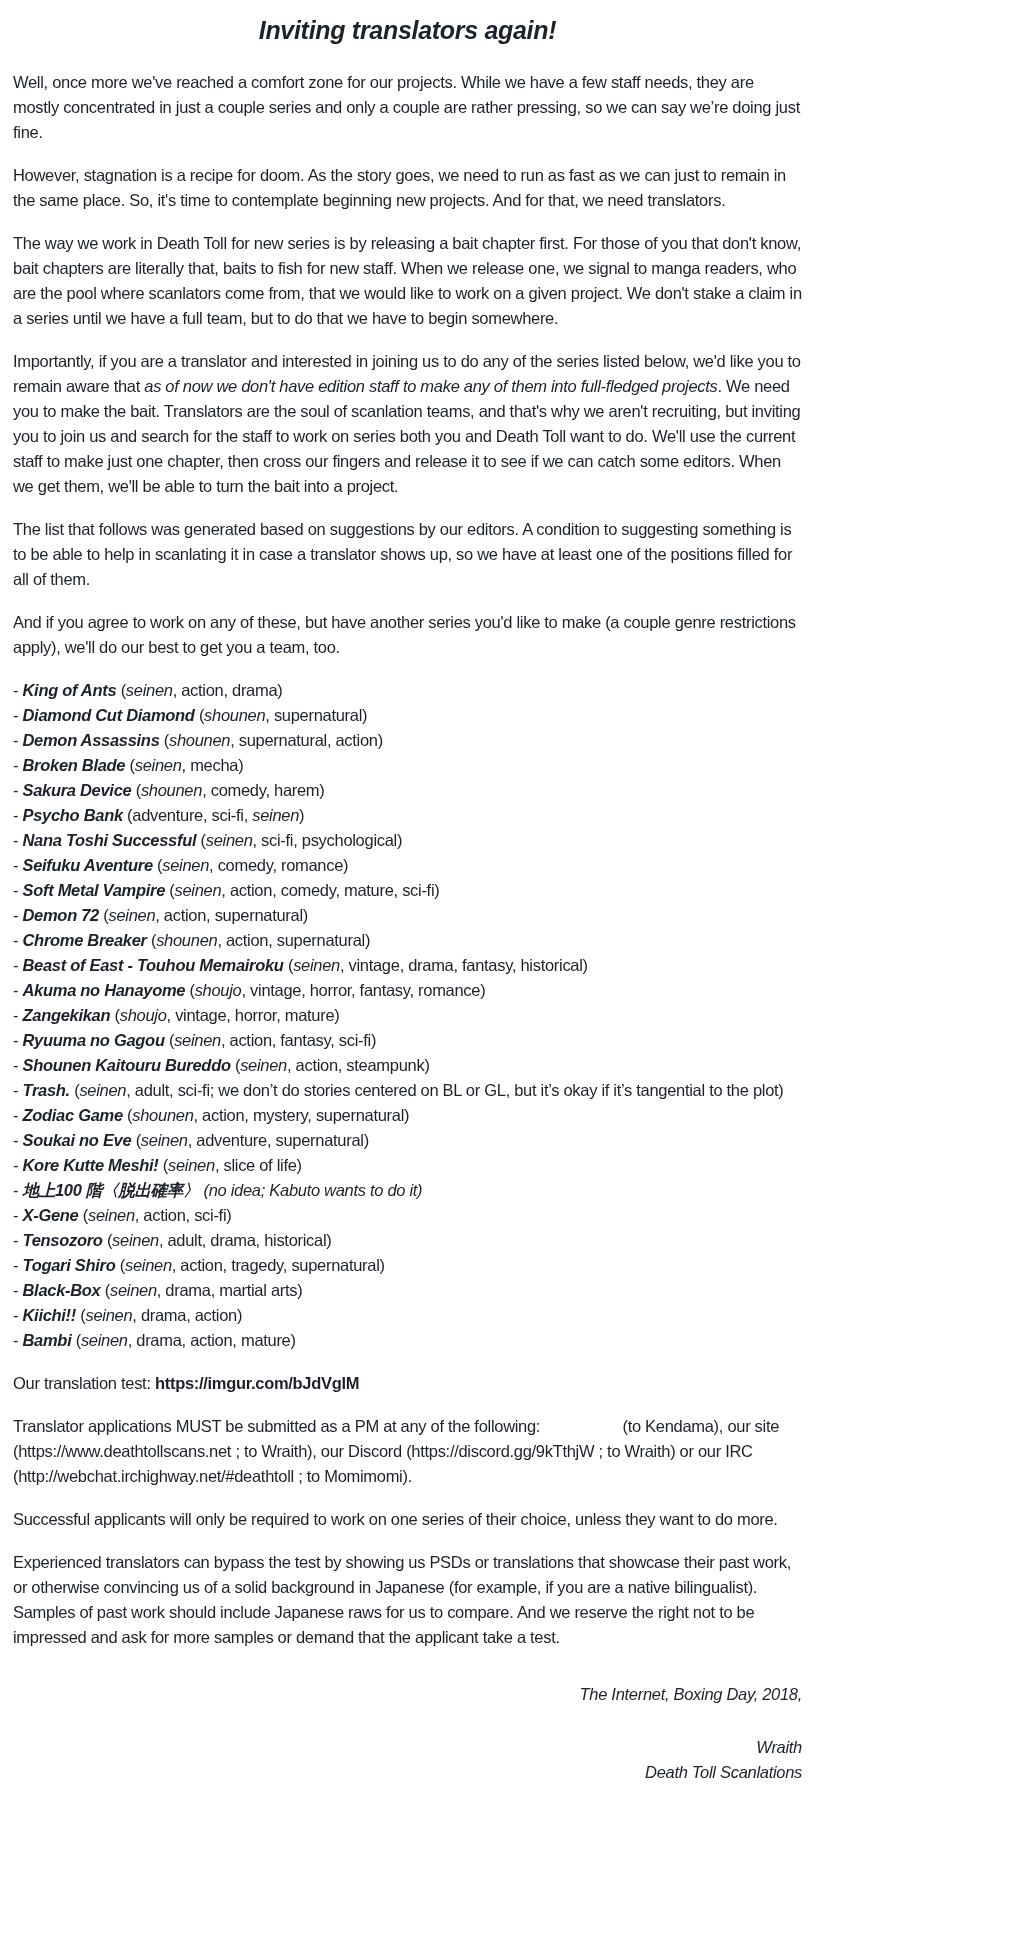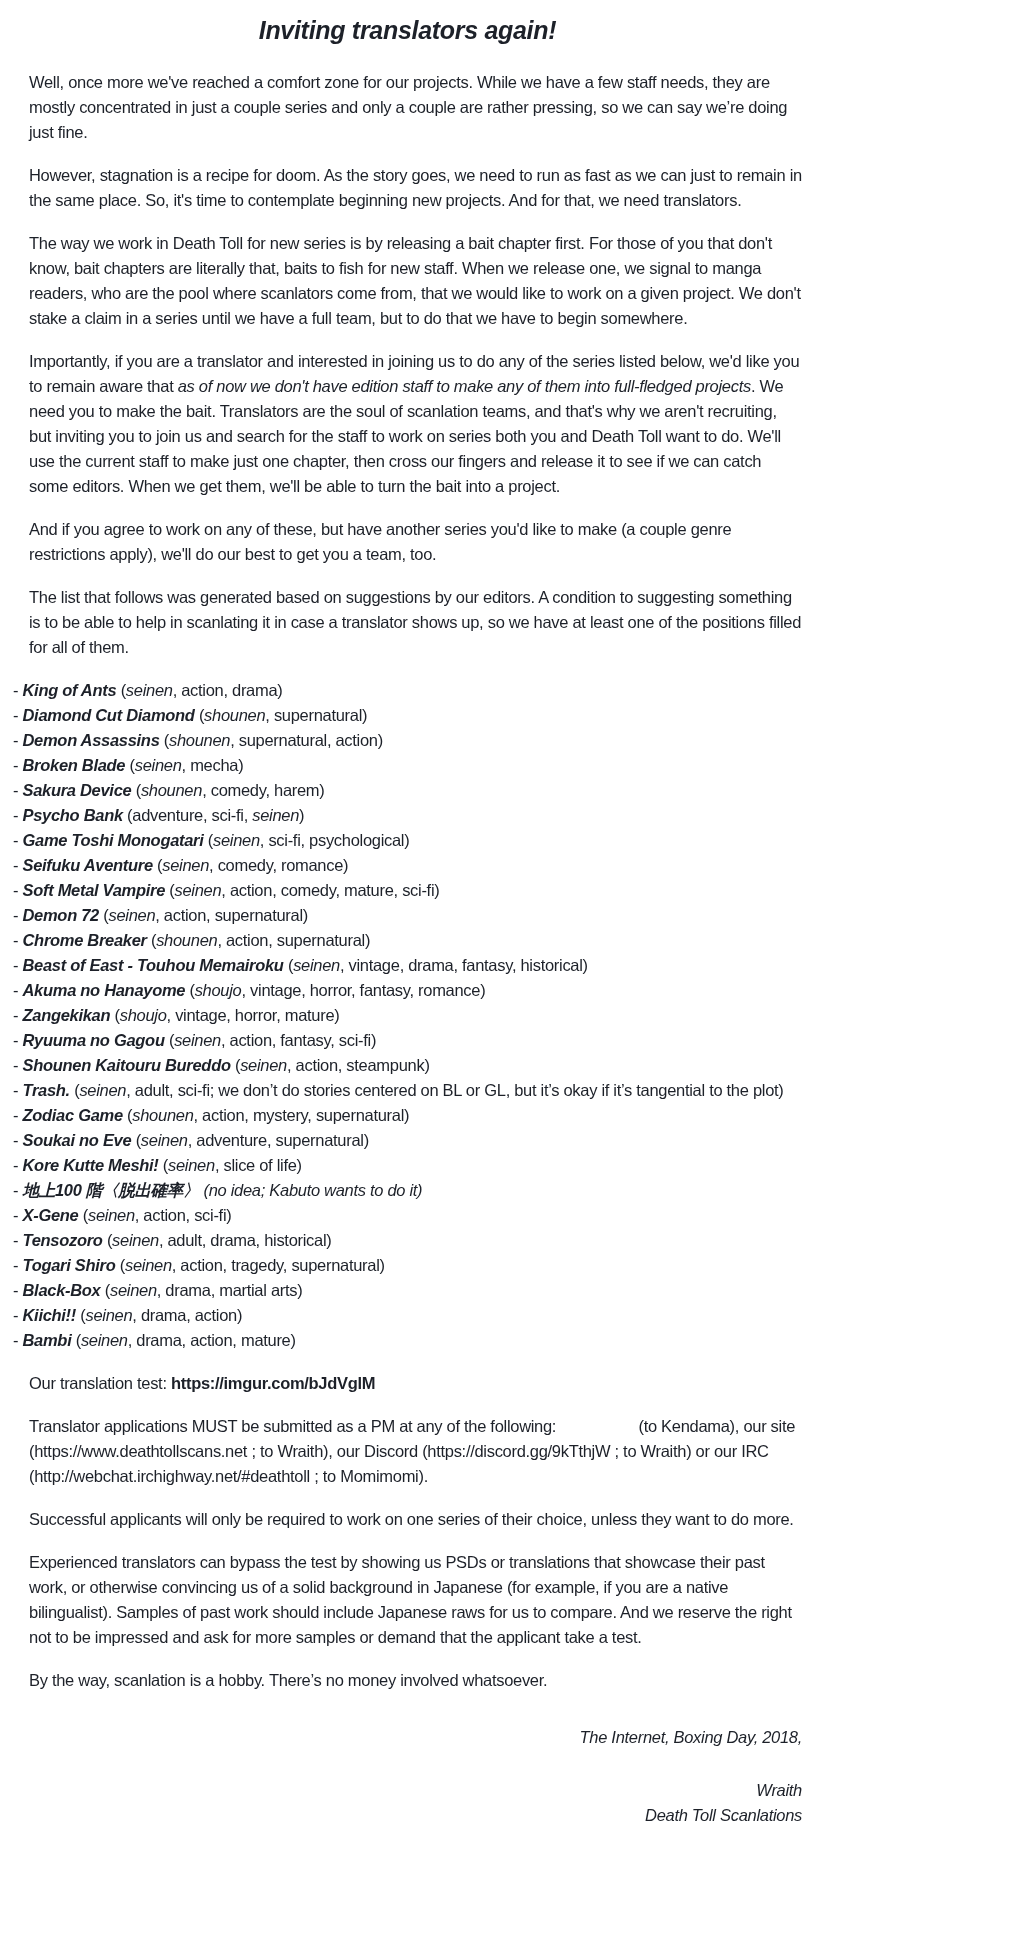--- a/index.html
+++ b/index.html
@@ -7,49 +7,49 @@
     width:816px;min-height:1936px;box-sizing:border-box;
     padding:8px 14px 20px 13px;
     color:#1d2129;background:#ffffff;
     font-family:"Liberation Sans","DejaVu Sans",sans-serif;
     font-size:16.5px;line-height:25px;letter-spacing:-0.3px;
   }
   .title{
     text-align:center;font-size:25px;line-height:32px;
     font-weight:700;font-style:italic;margin:6px 0 24px 0;
   }
-  .para{margin:0 0 18px 16px;}
+  .para{margin:0 0 18px 0;}
   .list{margin:0 0 18px 0;}
   .li{line-height:25px;}
   .right{text-align:right;font-style:italic;}
   .b{font-weight:700;}
   .i{font-style:italic;}
   .bi{font-weight:700;font-style:italic;}
   .gap{display:inline-block;width:78px;}
 </style>
 </head>
 <body>
 
 <div class="doc" id="doc">
   <h1 class="title">Inviting translators again!</h1>
   <div id="blocks">
       <div class="para"><span>Well, once more we've reached a comfort zone for our projects. While we have a few staff needs, they are mostly concentrated in just a couple series and only a couple are rather pressing, so we can say we’re doing just fine.</span></div>
       <div class="para"><span>However, stagnation is a recipe for doom. As the story goes, we need to run as fast as we can just to remain in the same place. So, it's time to contemplate beginning new projects. And for that, we need translators.</span></div>
       <div class="para"><span>The way we work in Death Toll for new series is by releasing a bait chapter first. For those of you that don't know, bait chapters are literally that, baits to fish for new staff. When we release one, we signal to manga readers, who are the pool where scanlators come from, that we would like to work on a given project. We don't stake a claim in a series until we have a full team, but to do that we have to begin somewhere.</span></div>
       <div class="para"><span>Importantly, if you are a translator and interested in joining us to do any of the series listed below, we'd like you to remain aware that </span><span class="i">as of now we don't have edition staff to make any of them into full-fledged projects</span><span>. We need you to make the bait. Translators are the soul of scanlation teams, and that's why we aren't recruiting, but inviting you to join us and search for the staff to work on series both you and Death Toll want to do. We'll use the current staff to make just one chapter, then cross our fingers and release it to see if we can catch some editors. When we get them, we'll be able to turn the bait into a project.</span></div>
+      <div class="para"><span>The list that follows was generated based on suggestions by our editors. A condition to suggesting something is to be able to help in scanlating it in case a translator shows up, so we have at least one of the positions filled for all of them.</span></div>
       <div class="para"><span>And if you agree to work on any of these, but have another series you'd like to make (a couple genre restrictions apply), we'll do our best to get you a team, too.</span></div>
-      <div class="para"><span>The list that follows was generated based on suggestions by our editors. A condition to suggesting something is to be able to help in scanlating it in case a translator shows up, so we have at least one of the positions filled for all of them.</span></div>
       <div class="list">
         <div class="li"><span>- </span><span class="bi">King of Ants</span><span> (</span><span class="i">seinen</span><span>, action, drama)</span></div>
         <div class="li"><span>- </span><span class="bi">Diamond Cut Diamond</span><span> (</span><span class="i">shounen</span><span>, supernatural)</span></div>
         <div class="li"><span>- </span><span class="bi">Demon Assassins</span><span> (</span><span class="i">shounen</span><span>, supernatural, action)</span></div>
         <div class="li"><span>- </span><span class="bi">Broken Blade</span><span> (</span><span class="i">seinen</span><span>, mecha)</span></div>
         <div class="li"><span>- </span><span class="bi">Sakura Device</span><span> (</span><span class="i">shounen</span><span>, comedy, harem)</span></div>
         <div class="li"><span>- </span><span class="bi">Psycho Bank</span><span> (adventure, sci-fi, </span><span class="i">seinen</span><span>)</span></div>
-        <div class="li"><span>- </span><span class="bi">Game Toshi Monogatari</span><span> (</span><span class="i">seinen</span><span>, sci-fi, psychological)</span></div>
+        <div class="li"><span>- </span><span class="bi">Nana Toshi Successful</span><span> (</span><span class="i">seinen</span><span>, sci-fi, psychological)</span></div>
         <div class="li"><span>- </span><span class="bi">Seifuku Aventure</span><span> (</span><span class="i">seinen</span><span>, comedy, romance)</span></div>
         <div class="li"><span>- </span><span class="bi">Soft Metal Vampire</span><span> (</span><span class="i">seinen</span><span>, action, comedy, mature, sci-fi)</span></div>
         <div class="li"><span>- </span><span class="bi">Demon 72</span><span> (</span><span class="i">seinen</span><span>, action, supernatural)</span></div>
         <div class="li"><span>- </span><span class="bi">Chrome Breaker</span><span> (</span><span class="i">shounen</span><span>, action, supernatural)</span></div>
         <div class="li"><span>- </span><span class="bi">Beast of East - Touhou Memairoku</span><span> (</span><span class="i">seinen</span><span>, vintage, drama, fantasy, historical)</span></div>
         <div class="li"><span>- </span><span class="bi">Akuma no Hanayome</span><span> (</span><span class="i">shoujo</span><span>, vintage, horror, fantasy, romance)</span></div>
         <div class="li"><span>- </span><span class="bi">Zangekikan</span><span> (</span><span class="i">shoujo</span><span>, vintage, horror, mature)</span></div>
         <div class="li"><span>- </span><span class="bi">Ryuuma no Gagou</span><span> (</span><span class="i">seinen</span><span>, action, fantasy, sci-fi)</span></div>
         <div class="li"><span>- </span><span class="bi">Shounen Kaitouru Bureddo</span><span> (</span><span class="i">seinen</span><span>, action, steampunk)</span></div>
         <div class="li"><span>- </span><span class="bi">Trash.</span><span> (</span><span class="i">seinen</span><span>, adult, sci-fi; we don’t do stories centered on BL or GL, but it’s okay if it’s tangential to the plot)</span></div>
@@ -61,17 +61,16 @@
         <div class="li"><span>- </span><span class="bi">Tensozoro</span><span> (</span><span class="i">seinen</span><span>, adult, drama, historical)</span></div>
         <div class="li"><span>- </span><span class="bi">Togari Shiro</span><span> (</span><span class="i">seinen</span><span>, action, tragedy, supernatural)</span></div>
         <div class="li"><span>- </span><span class="bi">Black-Box</span><span> (</span><span class="i">seinen</span><span>, drama, martial arts)</span></div>
         <div class="li"><span>- </span><span class="bi">Kiichi!!</span><span> (</span><span class="i">seinen</span><span>, drama, action)</span></div>
         <div class="li"><span>- </span><span class="bi">Bambi</span><span> (</span><span class="i">seinen</span><span>, drama, action, mature)</span></div>
       </div>
       <div class="para"><span>Our translation test: </span><span class="b">https://imgur.com/bJdVglM</span></div>
       <div class="para"><span>Translator applications MUST be submitted as a PM at any of the following:</span><span class="gap"></span><span> (to Kendama), our site (https://www.deathtollscans.net ; to Wraith), our Discord (https://discord.gg/9kTthjW ; to Wraith) or our IRC (http://webchat.irchighway.net/#deathtoll ; to Momimomi).</span></div>
       <div class="para"><span>Successful applicants will only be required to work on one series of their choice, unless they want to do more.</span></div>
       <div class="para"><span>Experienced translators can bypass the test by showing us PSDs or translations that showcase their past work, or otherwise convincing us of a solid background in Japanese (for example, if you are a native bilingualist). Samples of past work should include Japanese raws for us to compare. And we reserve the right not to be impressed and ask for more samples or demand that the applicant take a test.</span></div>
-      <div class="para"><span>By the way, scanlation is a hobby. There’s no money involved whatsoever.</span></div>
       <div class="para right" style="margin-top: 32px;"><span>The Internet, Boxing Day, 2018,</span></div>
       <div class="para right" style="margin-top: 28px;"><span>Wraith</span><br><span>Death Toll Scanlations</span></div>
     </div>
 </div>
 
 </body></html>

